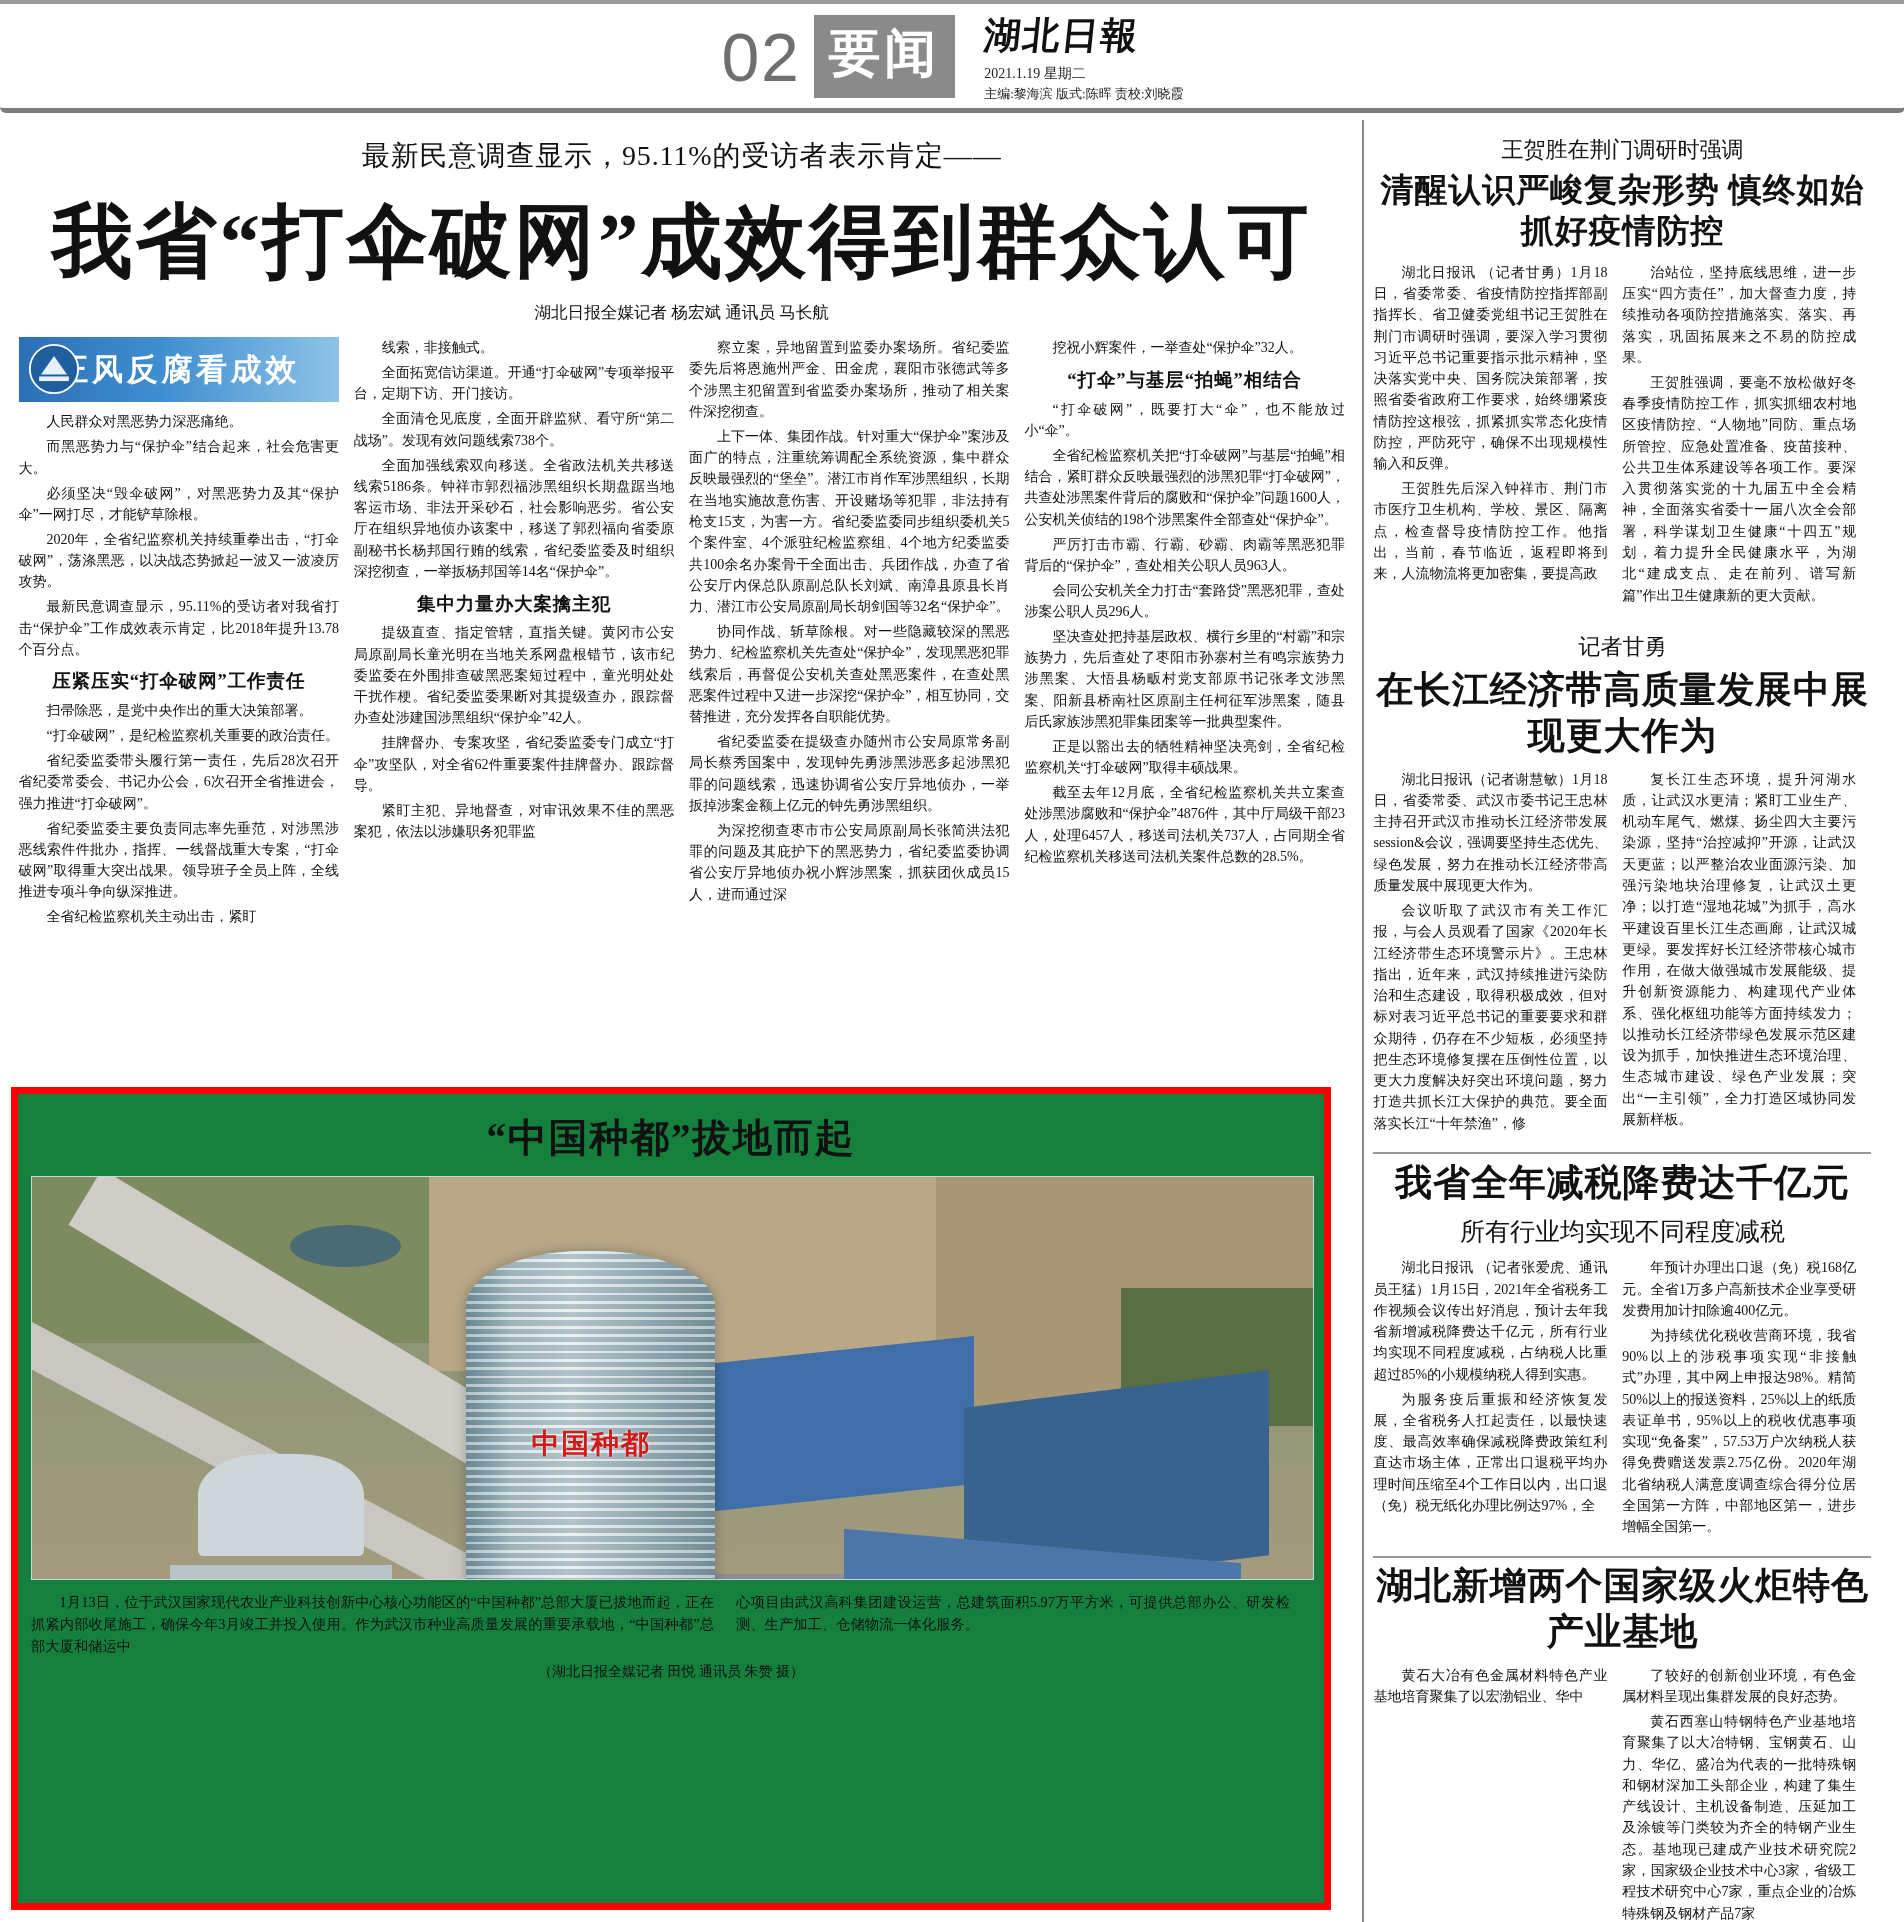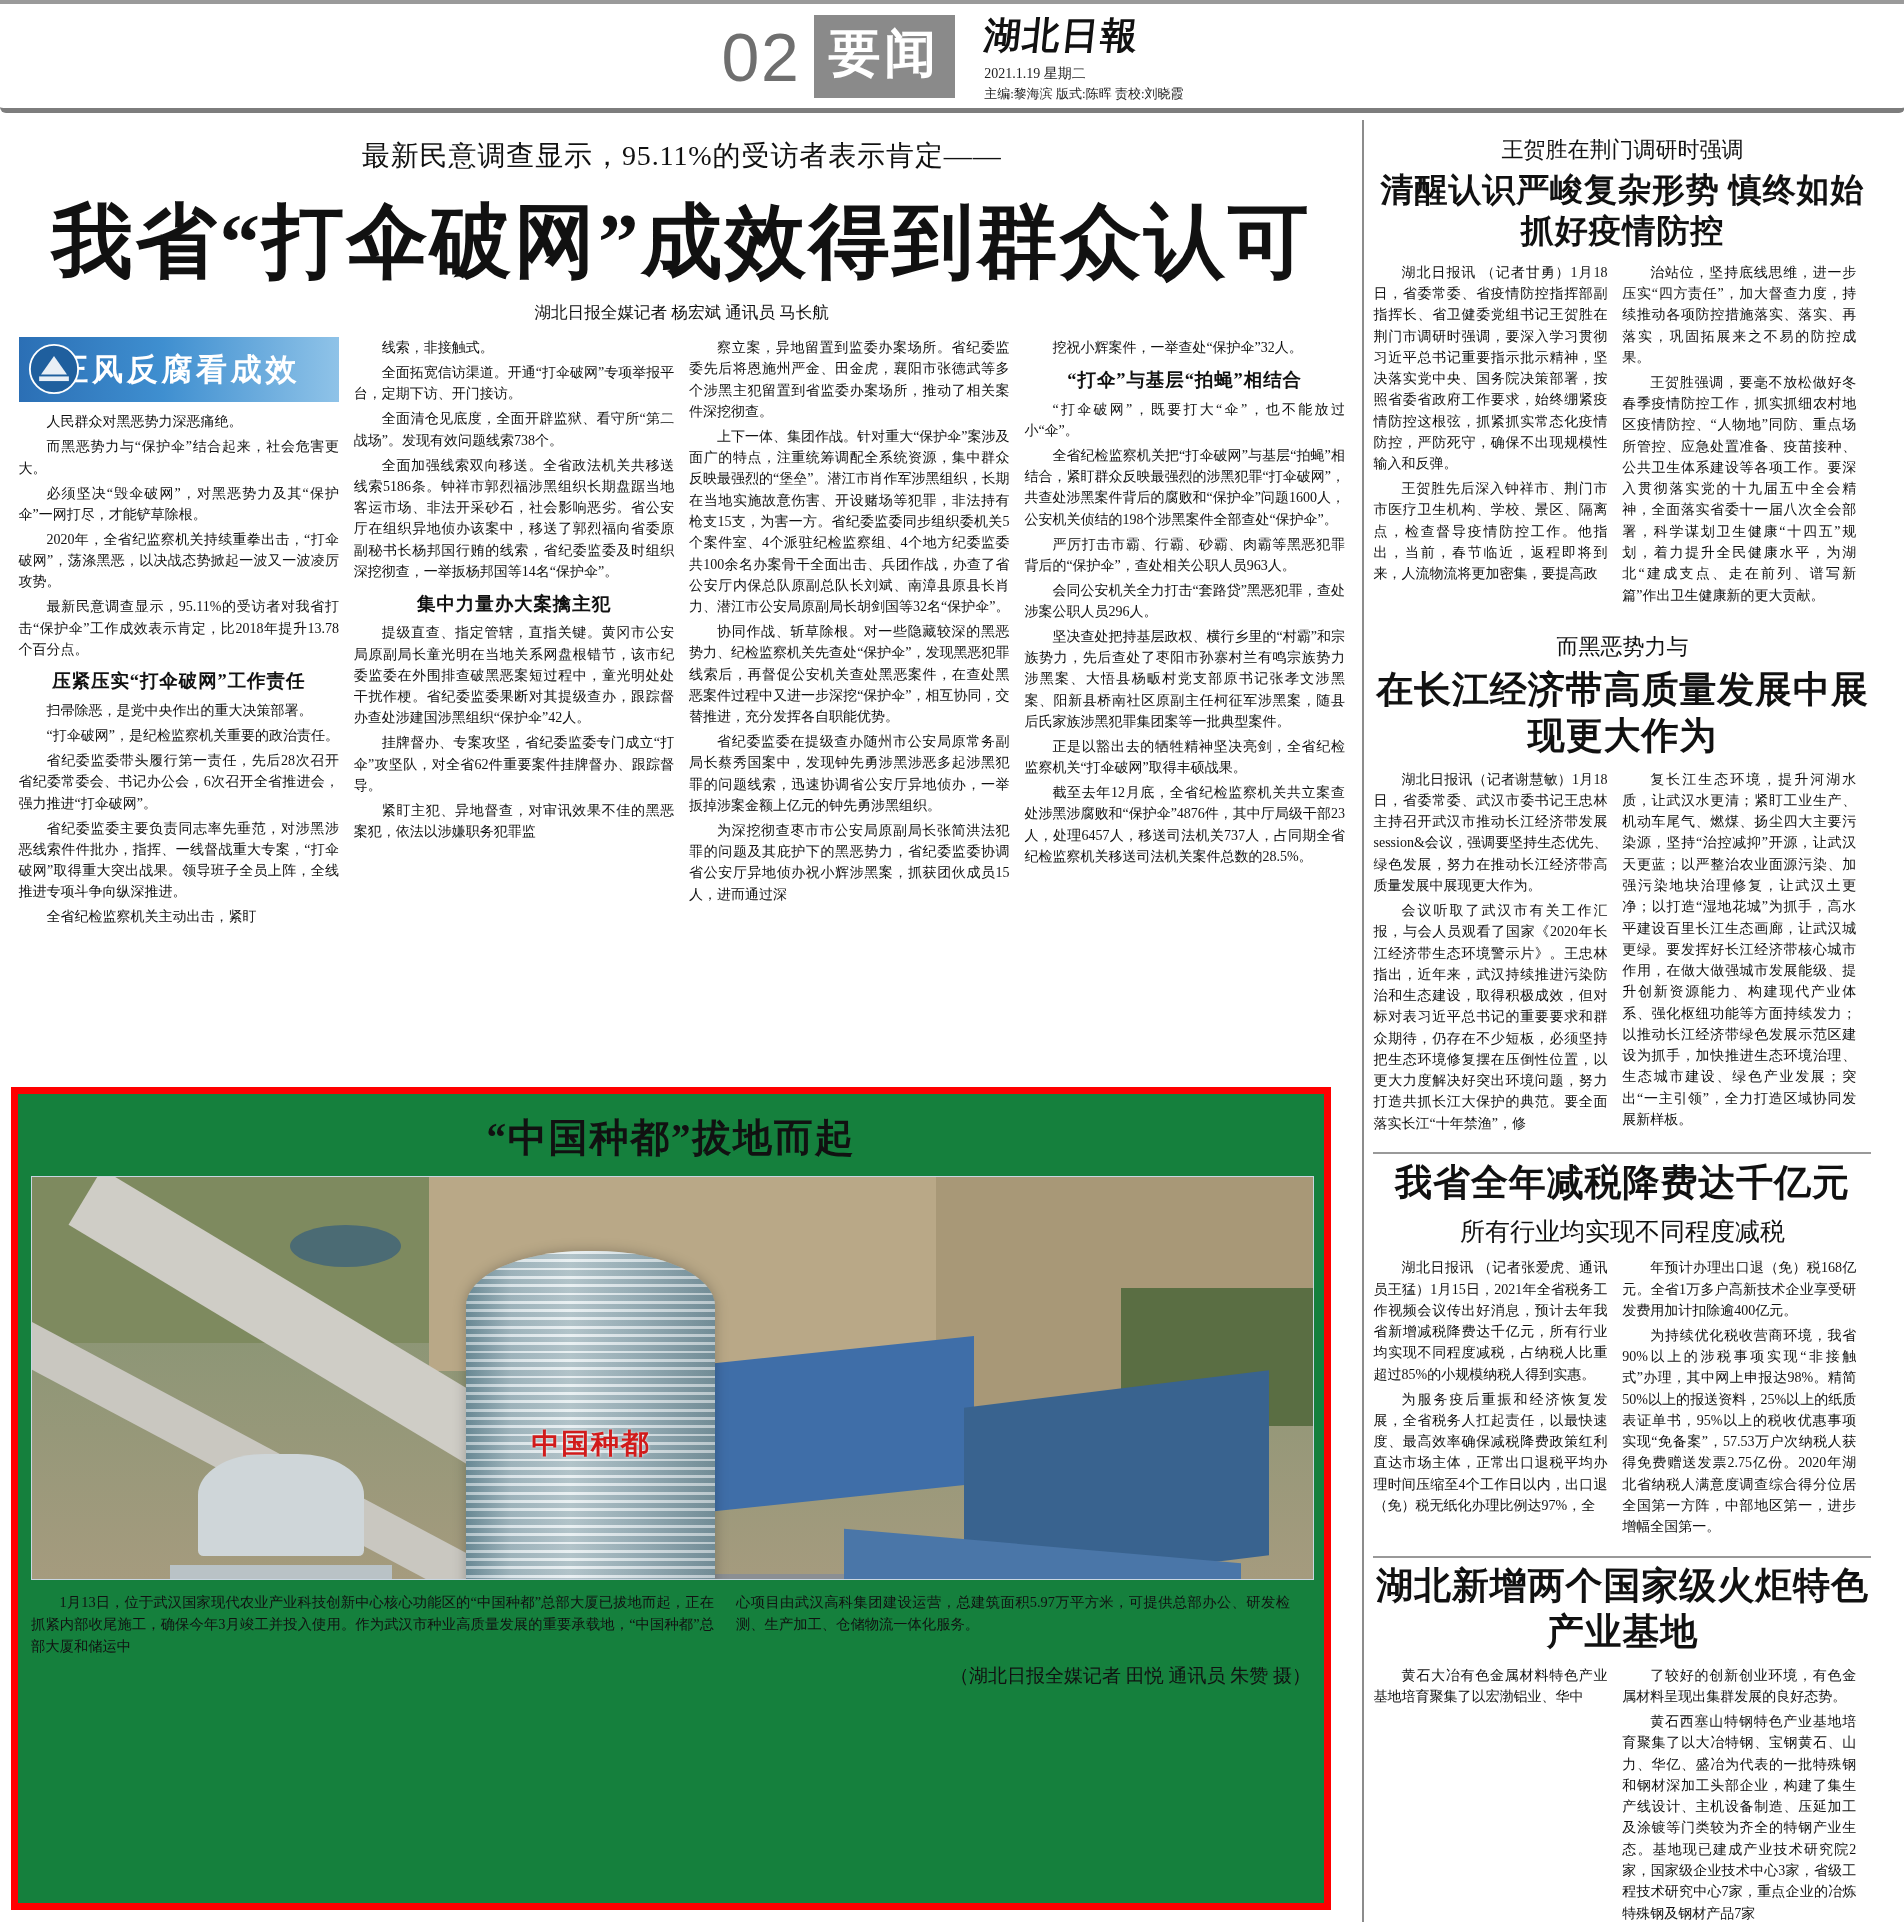--- a/index.html
+++ b/index.html
@@ -230,21 +230,21 @@
   .photo .trees2 {
     position:absolute; left:1089px; top:111px; width:203px; height:138px;
     background:#5a6e43;
   }
   .caption {
     display:flex; gap: 22px; margin-top: 11px;
     font-size: 14.3px; line-height:1.55; text-align: justify;
   }
   .caption .c1 { width: 683px; text-indent: 2em; }
   .caption .c2 { width: 554px; }
-  .credit { text-align: right; font-size: 19px; margin-top: 5.5px; }
+  .credit { text-align: center; font-size: 14px; margin-top: 5.5px; }
 
   
   .r-kicker { text-align:center; font-size: 22px; margin: 22px 0 5.5px; }
   .r-head {
     text-align:center; font-size: 33px; font-weight:bold;
     letter-spacing: 0.9px; line-height:1.25; margin-bottom: 9.2px;
   }
   .r-head-lg {
     text-align:center; font-size: 37px; font-weight:bold;
     letter-spacing: 0.9px; line-height:1.25; margin: 5.5px 0 9.2px;
@@ -352,21 +352,21 @@
           <p>王贺胜先后深入钟祥市、荆门市市医疗卫生机构、学校、景区、隔离点，检查督导疫情防控工作。他指出，当前，春节临近，返程即将到来，人流物流将更加密集，要提高政</p>
         </div>
         <div class="rc">
           <p>治站位，坚持底线思维，进一步压实“四方责任”，加大督查力度，持续推动各项防控措施落实、落实、再落实，巩固拓展来之不易的防控成果。</p>
           <p>王贺胜强调，要毫不放松做好冬春季疫情防控工作，抓实抓细农村地区疫情防控、“人物地”同防、重点场所管控、应急处置准备、疫苗接种、公共卫生体系建设等各项工作。要深入贯彻落实党的十九届五中全会精神，全面落实省委十一届八次全会部署，科学谋划卫生健康“十四五”规划，着力提升全民健康水平，为湖北“建成支点、走在前列、谱写新篇”作出卫生健康新的更大贡献。</p>
         </div>
       </div>
     </div>
 
     <div>
-      <div class="r-kicker">而黑恶势力与</div>
+      <div class="r-kicker">记者甘勇</div>
       <div class="r-head-lg">在长江经济带高质量发展中展现更大作为</div>
       <div class="r-cols">
         <div class="rc">
           <p>湖北日报讯（记者谢慧敏）1月18日，省委常委、武汉市委书记王忠林主持召开武汉市推动长江经济带发展session&amp;会议，强调要坚持生态优先、绿色发展，努力在推动长江经济带高质量发展中展现更大作为。</p>
           <p>会议听取了武汉市有关工作汇报，与会人员观看了国家《2020年长江经济带生态环境警示片》。王忠林指出，近年来，武汉持续推进污染防治和生态建设，取得积极成效，但对标对表习近平总书记的重要要求和群众期待，仍存在不少短板，必须坚持把生态环境修复摆在压倒性位置，以更大力度解决好突出环境问题，努力打造共抓长江大保护的典范。要全面落实长江“十年禁渔”，修</p>
         </div>
         <div class="rc">
           <p>复长江生态环境，提升河湖水质，让武汉水更清；紧盯工业生产、机动车尾气、燃煤、扬尘四大主要污染源，坚持“治控减抑”开源，让武汉天更蓝；以严整治农业面源污染、加强污染地块治理修复，让武汉土更净；以打造“湿地花城”为抓手，高水平建设百里长江生态画廊，让武汉城更绿。要发挥好长江经济带核心城市作用，在做大做强城市发展能级、提升创新资源能力、构建现代产业体系、强化枢纽功能等方面持续发力；以推动长江经济带绿色发展示范区建设为抓手，加快推进生态环境治理、生态城市建设、绿色产业发展；突出“一主引领”，全力打造区域协同发展新样板。</p>
           <p></p>
         </div>

